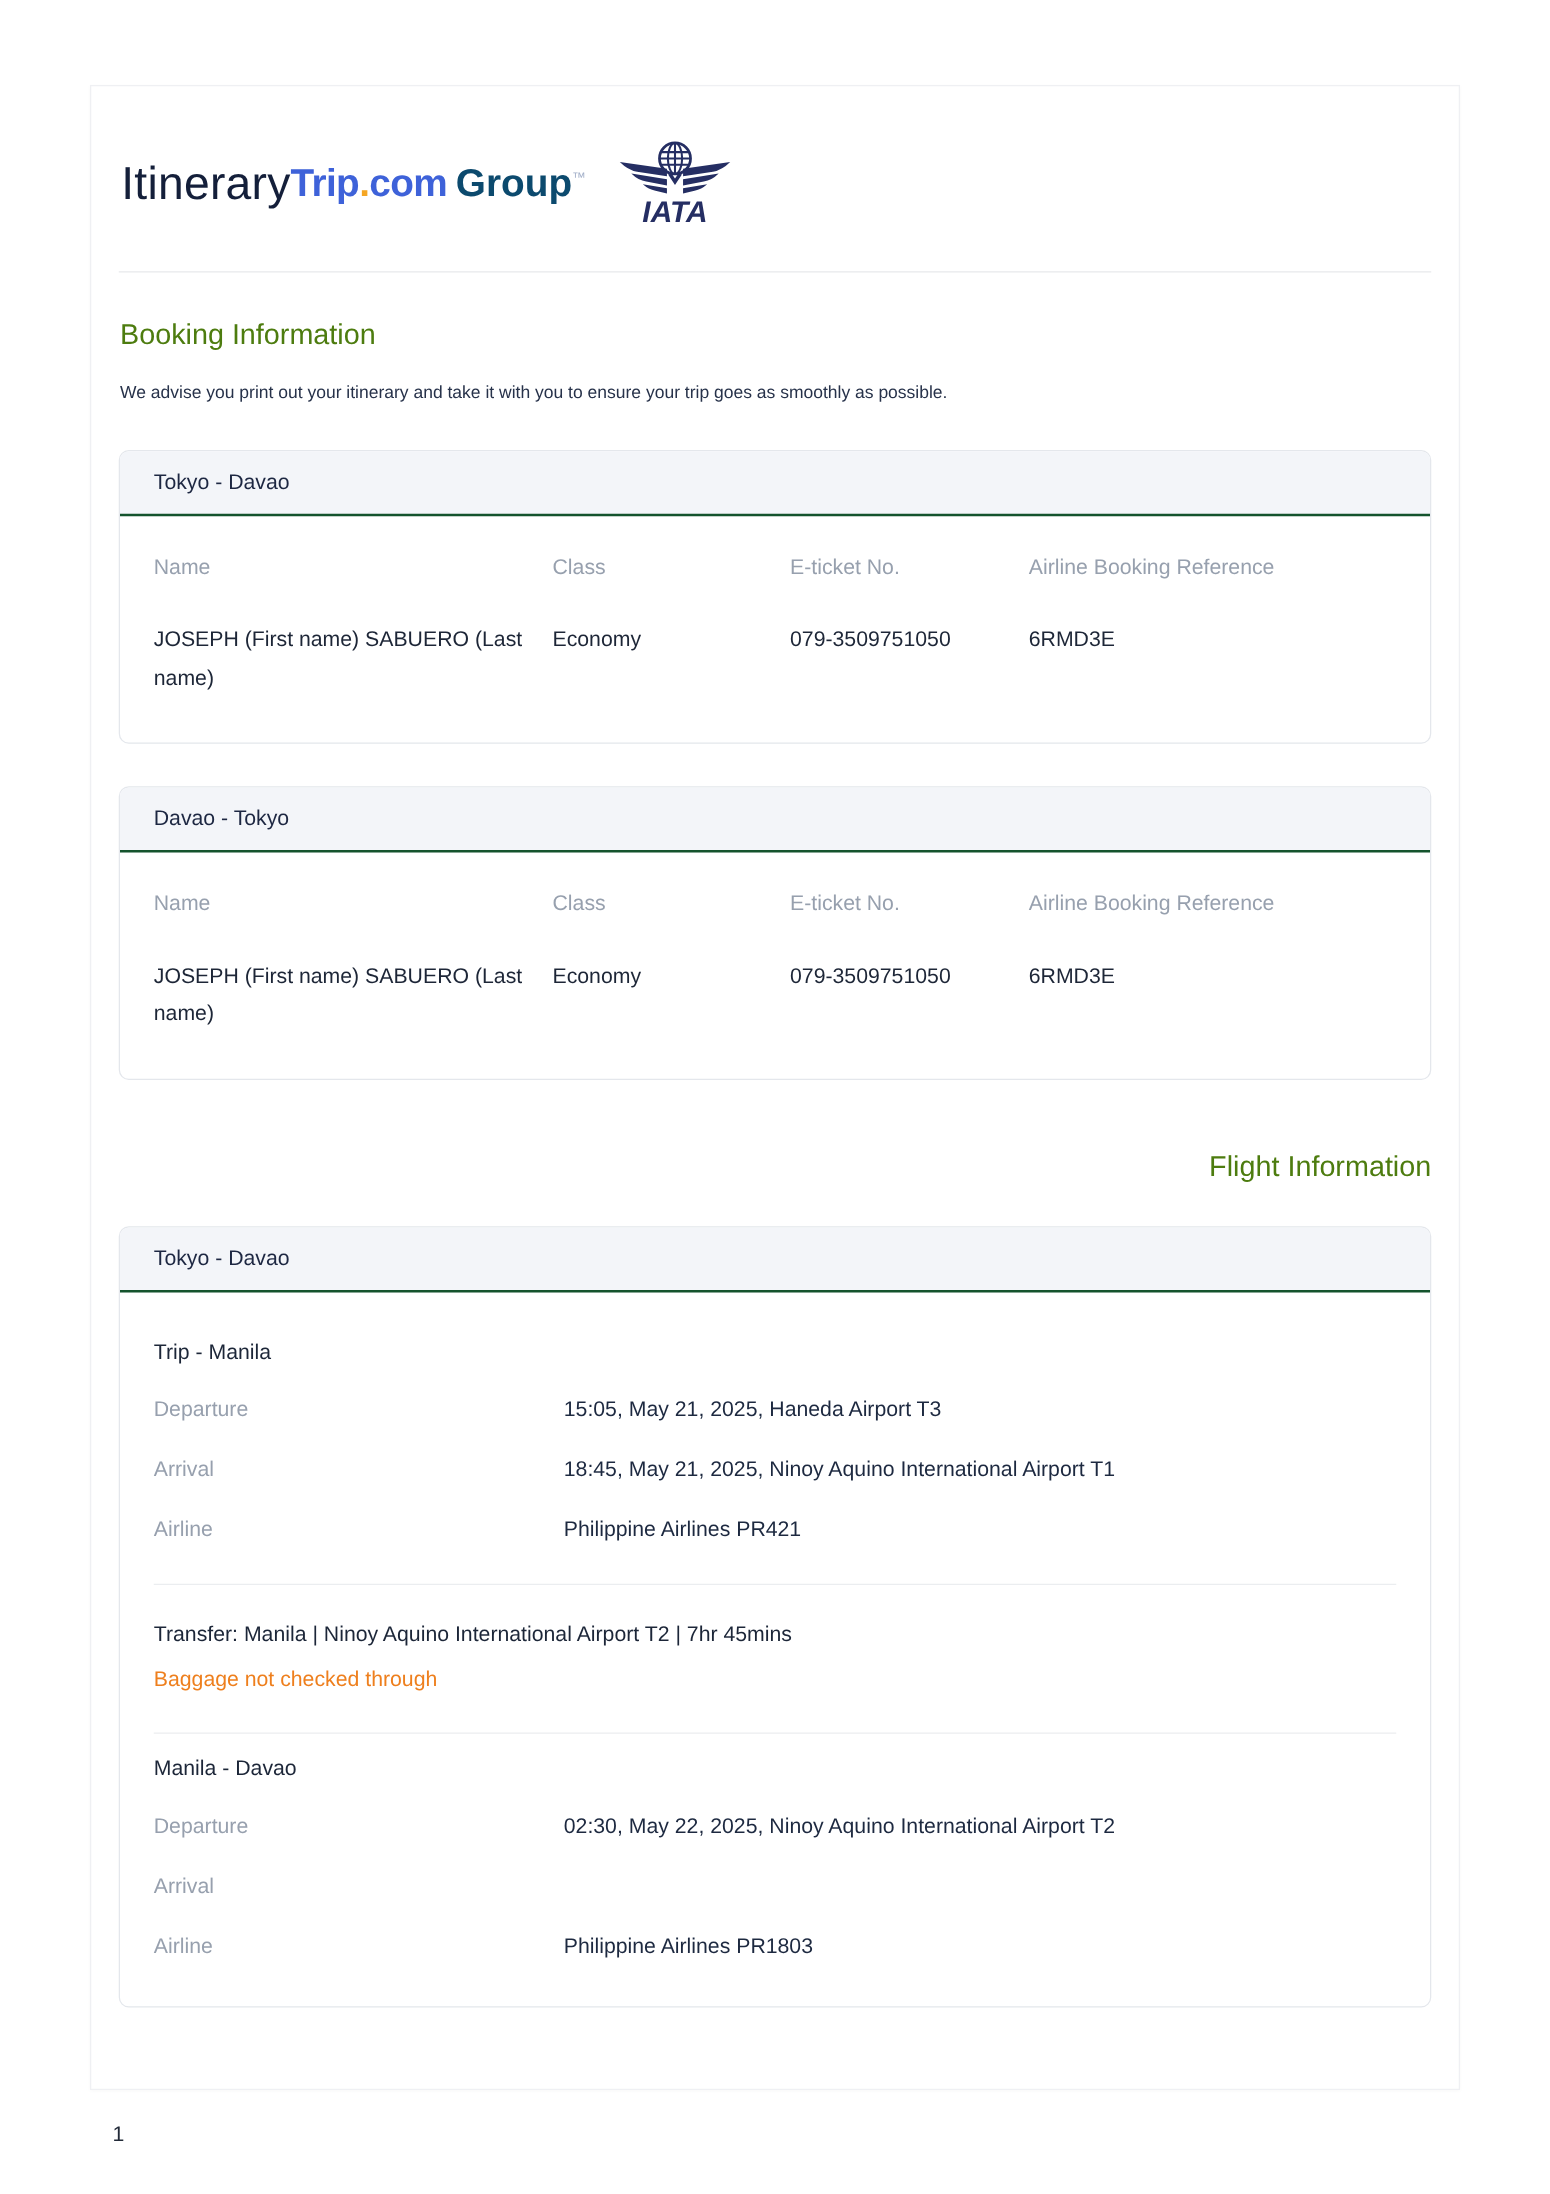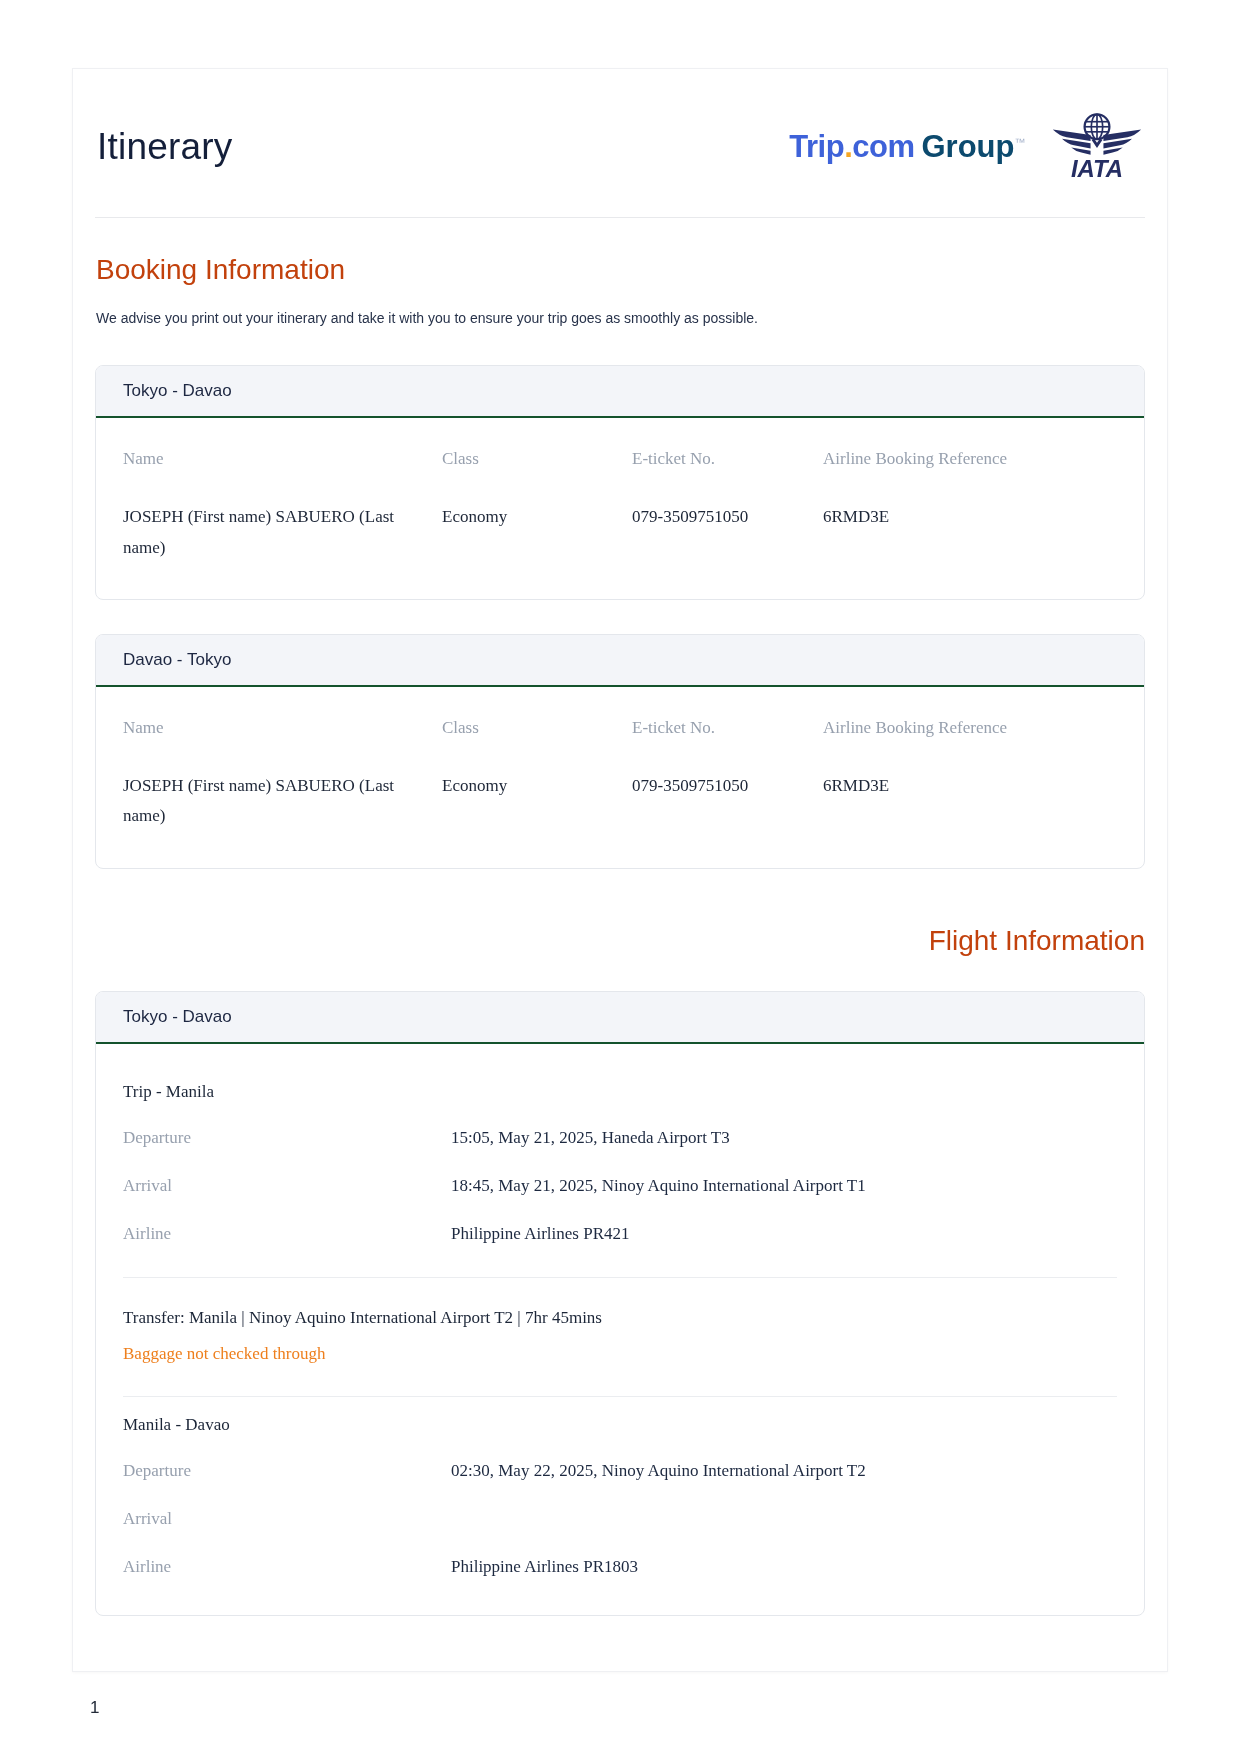--- a/index.html
+++ b/index.html
@@ -14,21 +14,20 @@
     width: 1096px;
     margin: 68px auto 0 auto;
     background: #ffffff;
     border: 1px solid #eff0f3;
     box-shadow: 0 1px 3px rgba(0,0,0,0.03);
     padding: 36px 22px 50px 22px;
     min-height: 1604px;
   }
   .topbar {
     display: flex;
-    justify-content: space-between;
     align-items: center;
     padding: 6px 2px 0 2px;
   }
   .doc-title {
     font-size: 37px;
     font-weight: 500;
     color: #141f3a;
     letter-spacing: 0.2px;
   }
   .brand-row { display: flex; align-items: center; gap: 26px; }
@@ -37,23 +36,23 @@
   .t-dot { color: #f5a623; }
   .t-group { color: #0c4a6e; font-weight: 700; margin-left: 7px; letter-spacing: 0; }
   .t-tm { color: #a3b0c9; font-size: 11px; vertical-align: super; font-weight: 400; }
   .iata-box { width: 92px; height: 72px; display: flex; align-items: center; justify-content: center; }
   .rule {
     border: none;
     border-top: 1px solid #e8e9ec;
     margin-top: 34px;
   }
   .section-heading {
-    font-size: 28px;
+    font-size: 23px;
     font-weight: 400;
-    color: #c2410c;
+    color: #4d7c0f;
     margin: 36px 0 0 1px;
   }
   .advice {
     font-size: 14px;
     color: #27324a;
     margin: 20px 0 0 1px;
     line-height: 1.8;
   }
   .booking-no-line {
     font-size: 17px;
@@ -70,21 +69,21 @@
     background: #ffffff;
     overflow: hidden;
   }
   .card-header {
     background: #f3f5f9;
     border-bottom: 2px solid #14532d;
     padding: 15px 27px;
     font-size: 17px;
     color: #1d2742;
   }
-  .card-body { padding: 26px 27px 36px 27px; font-family: Liberation Serif, serif; }
+  .card-body { padding: 26px 27px 36px 27px; }
 
   .pax-grid {
     display: grid;
     grid-template-columns: 319px 190px 191px 1fr;
     column-gap: 0;
   }
   .col-head {
     color: #97a0ae;
     font-size: 17px;
     line-height: 1.75;

